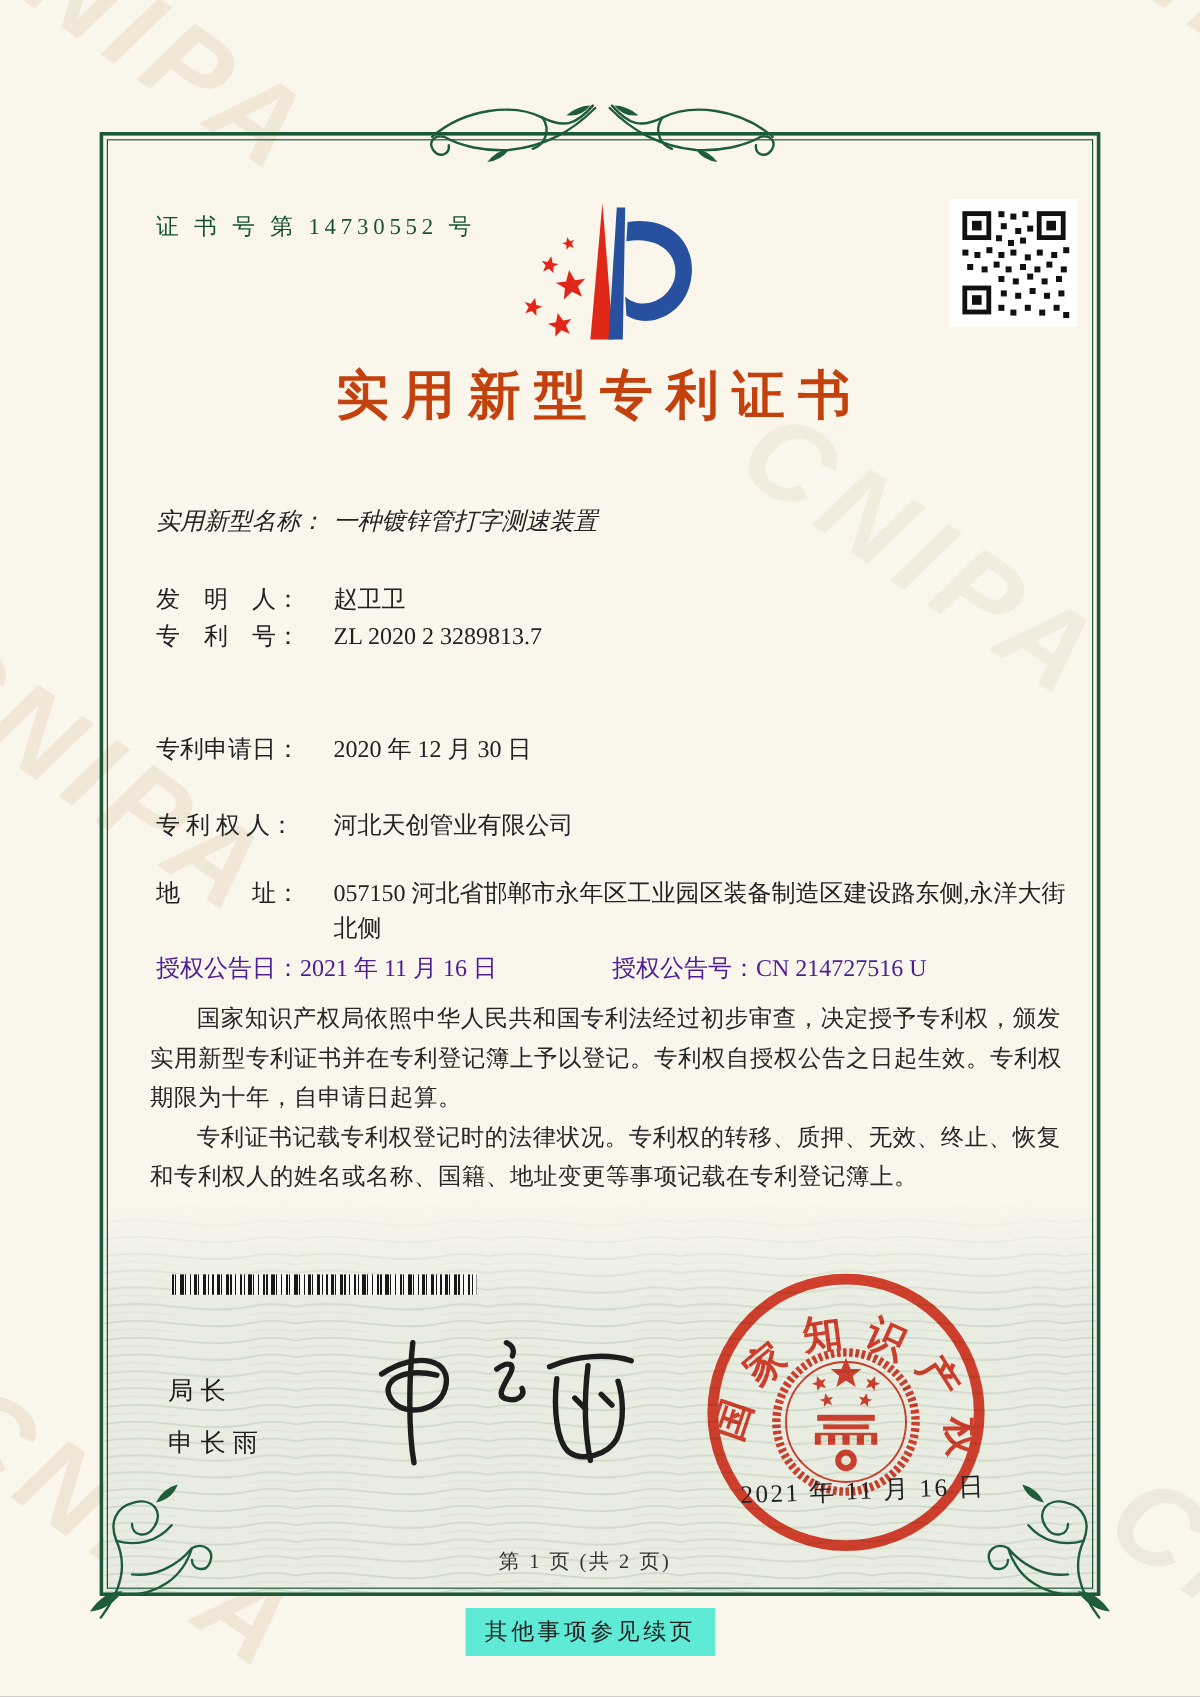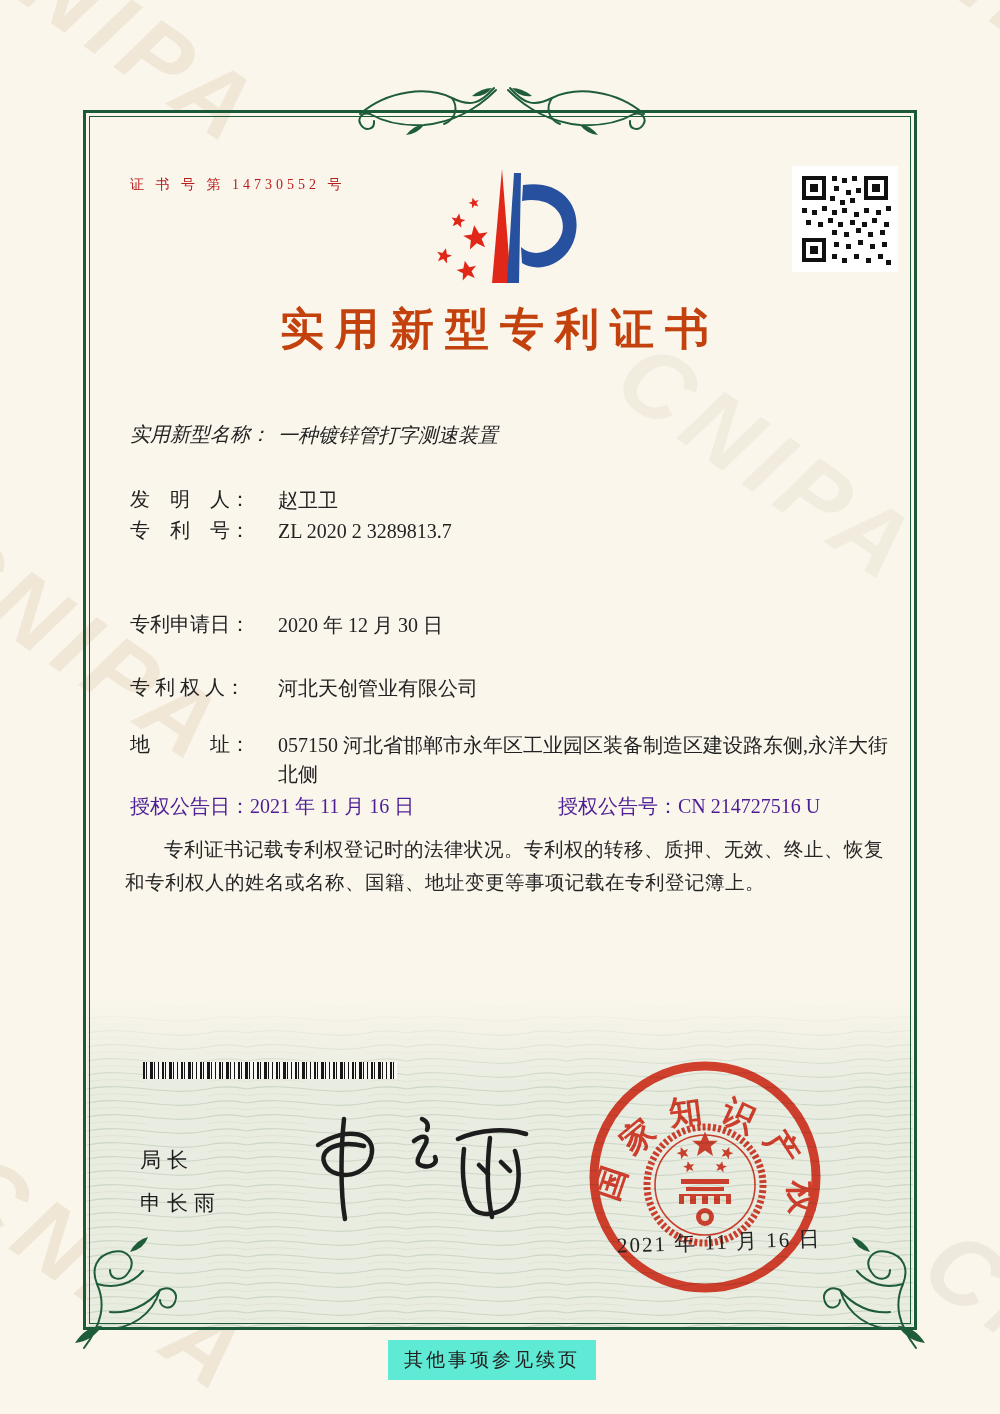--- a/index.html
+++ b/index.html
@@ -24,32 +24,32 @@
   
   .frame { position:absolute; left:83px; top:110px; width:834px; height:1220px;
            border:3px solid #1b5a38; }
   .frame-inner { position:absolute; inset:3px; border:1px solid #1b5a38; }
   .flourish { position:absolute; }
   .flourish path { stroke:#1e5c3a; fill:none; stroke-width:2; stroke-linecap:round; }
   .flourish .leaf { fill:#1e5c3a; stroke:none; }
   
   .band { position:absolute; left:87px; top:998px; width:826px; height:329px; }
   
-  .cert-no { position:absolute; left:130px; top:176px; font-size:14px; letter-spacing:4px; color:#b91c1c; }
+  .cert-no { position:absolute; left:130px; top:176px; font-size:19px; letter-spacing:4px; color:#14532d; }
   .logo { position:absolute; left:420px; top:163px; }
   .qr-wrap { position:absolute; left:792px; top:166px; width:106px; height:106px; background:#fff; }
   .title { position:absolute; left:0; right:0; top:300px; text-align:center;
            font-size:44px; font-weight:bold; letter-spacing:11px; color:#c2410c; }
   
   .frow { position:absolute; left:130px; width:770px; display:flex; font-size:20px; color:#222; }
   .flabel { width:148px; flex:0 0 148px; white-space:nowrap; }
   .fvalue { flex:1; line-height:29px; max-width:615px; }
   .r1{top:421px;font-style:italic;} .r2{top:486px;} .r3{top:517px;} .r4{top:611px;} .r5{top:674px;} .r6{top:731px;}
   .grant { position:absolute; left:130px; top:793px; width:780px; font-size:20px; color:#4c1d95; }
-  .grant .g2 { position:absolute; left:380px; top:0;margin-left:48px; }
+  .grant .g2 { position:absolute; left:380px; top:0; }
   
   .paras { position:absolute; left:125px; top:833px; width:765px;
            font-size:19.5px; line-height:33px; color:#262626; }
   .paras p { text-indent:2em; letter-spacing:0.5px; }
   
   .barcode { position:absolute; left:143px; top:1062px; width:254px; height:17px;
     background:repeating-linear-gradient(90deg,
       #171717 0 2px, #f8f8f4 2px 3px, #171717 3px 4px, #f8f8f4 4px 7px,
       #171717 7px 10px, #f8f8f4 10px 11px, #171717 11px 12px, #f8f8f4 12px 15px,
       #171717 15px 16px, #f8f8f4 16px 19px); }
@@ -242,20 +242,21 @@
   </div>
 
   <div class="grant">
     <span>授权公告日：</span><span>2021 年 11 月 16 日</span>
     <span class="g2">
       <span>授权公告号：</span><span>CN 214727516 U</span>
     </span>
   </div>
 
   <div class="paras">
+    <p>国家知识产权局依照中华人民共和国专利法经过初步审查，决定授予专利权，颁发实用新型专利证书并在专利登记簿上予以登记。专利权自授权公告之日起生效。专利权期限为十年，自申请日起算。</p>
     <p>专利证书记载专利权登记时的法律状况。专利权的转移、质押、无效、终止、恢复和专利权人的姓名或名称、国籍、地址变更等事项记载在专利登记簿上。</p>
   </div>
 
   <div class="barcode"></div>
 
   <div class="officer">
     <div>局长</div>
     <div>申长雨</div>
   </div>
 
@@ -297,15 +298,16 @@
         <rect x="119" y="147" width="6" height="8" fill="#faf6ec"></rect>
         <rect x="131" y="147" width="6" height="8" fill="#faf6ec"></rect>
         <rect x="143" y="147" width="6" height="8" fill="#faf6ec"></rect>
         <circle cx="128" cy="168" r="9"></circle>
         <circle cx="128" cy="168" r="4" fill="#faf6ec"></circle>
       </g>
     </g>
   </svg>
   <div class="seal-date">2021 年 11 月 16 日</div>
 
+  <div class="page-no">第 1 页 (共 2 页)</div>
   <div class="note">其他事项参见续页</div>
 
 </div>
 
 </body></html>

